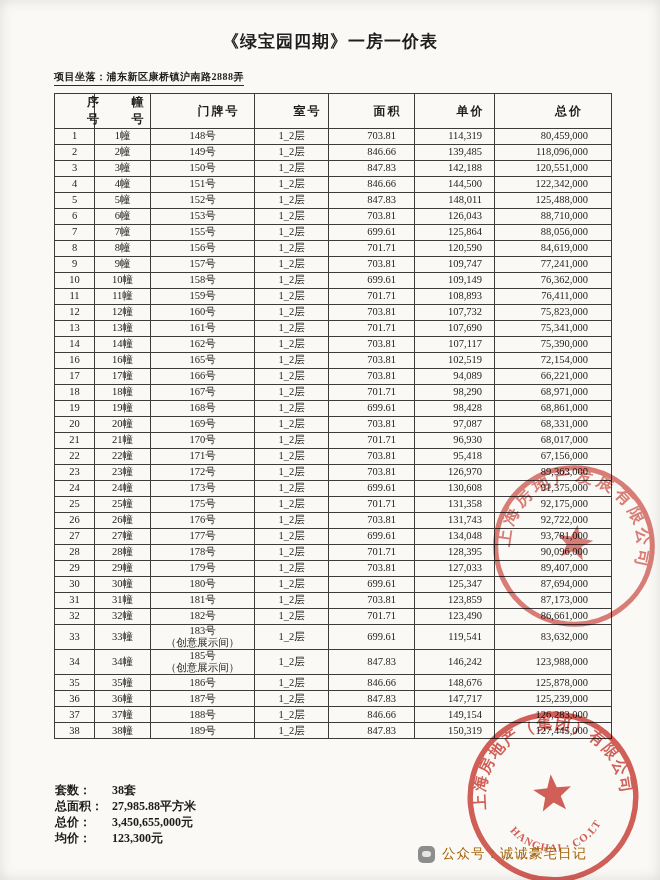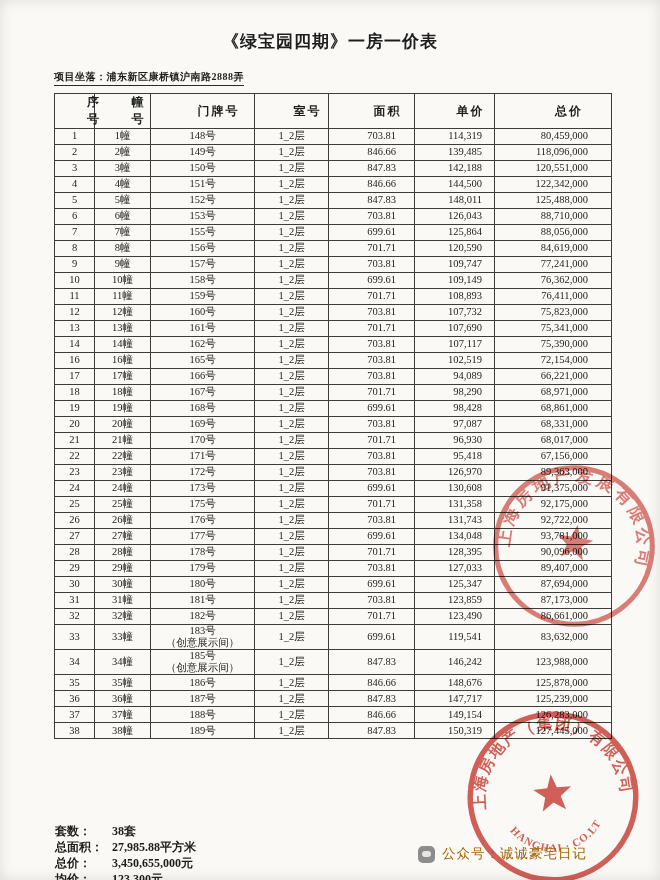--- a/index.html
+++ b/index.html
@@ -37,21 +37,21 @@
   .price td { height:16px; padding:0 2px; text-align:center; line-height:1.15; }
   .price td.col-2 { white-space:pre-line; }
   .price td.col-4 { text-align:right; padding-right:18px; }
   .price td.col-5 { text-align:right; padding-right:12px; }
   .price td.col-6 { text-align:right; padding-right:23px; }
   .summary {
     position:absolute; top:782px; left:55px;
     font-size:12px; font-weight:bold;
   }
   .summary-line { height:16px; line-height:16px; white-space:nowrap; }
-  .s-label { display:inline-block; min-width:57px;margin-top:41px; }
+  .s-label { display:inline-block; min-width:57px; }
   .stamp {
     position:absolute; mix-blend-mode:multiply; pointer-events:none;
   }
   .stamp-1 { left:488px; top:460px; width:172px; height:172px; opacity:.58; transform:rotate(10deg); }
   .stamp-2 { left:462px; top:706px; width:182px; height:182px; opacity:.72; transform:rotate(-6deg); }
   .stamp text { fill:#c4231b; font-weight:bold; font-family:"Liberation Serif",serif; }
   .footer {
     position:absolute; top:845px; left:418px;
     display:flex; align-items:center; gap:7px;
     color:#a16207; font-size:13.5px; letter-spacing:1px;

